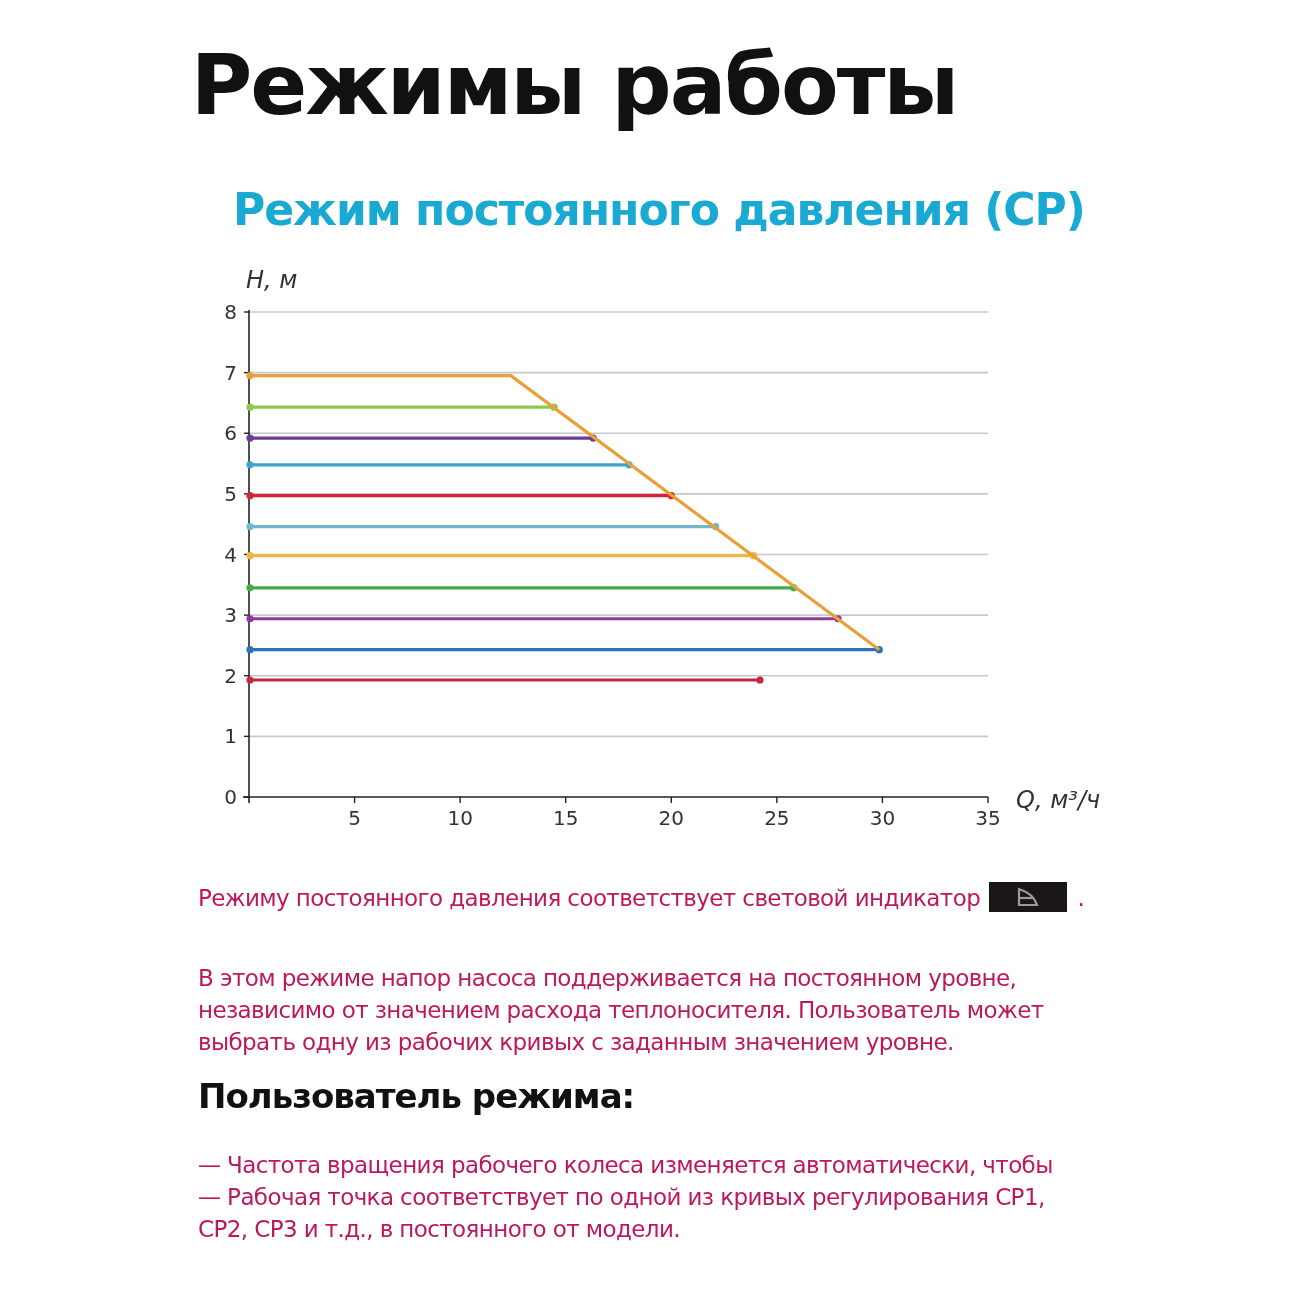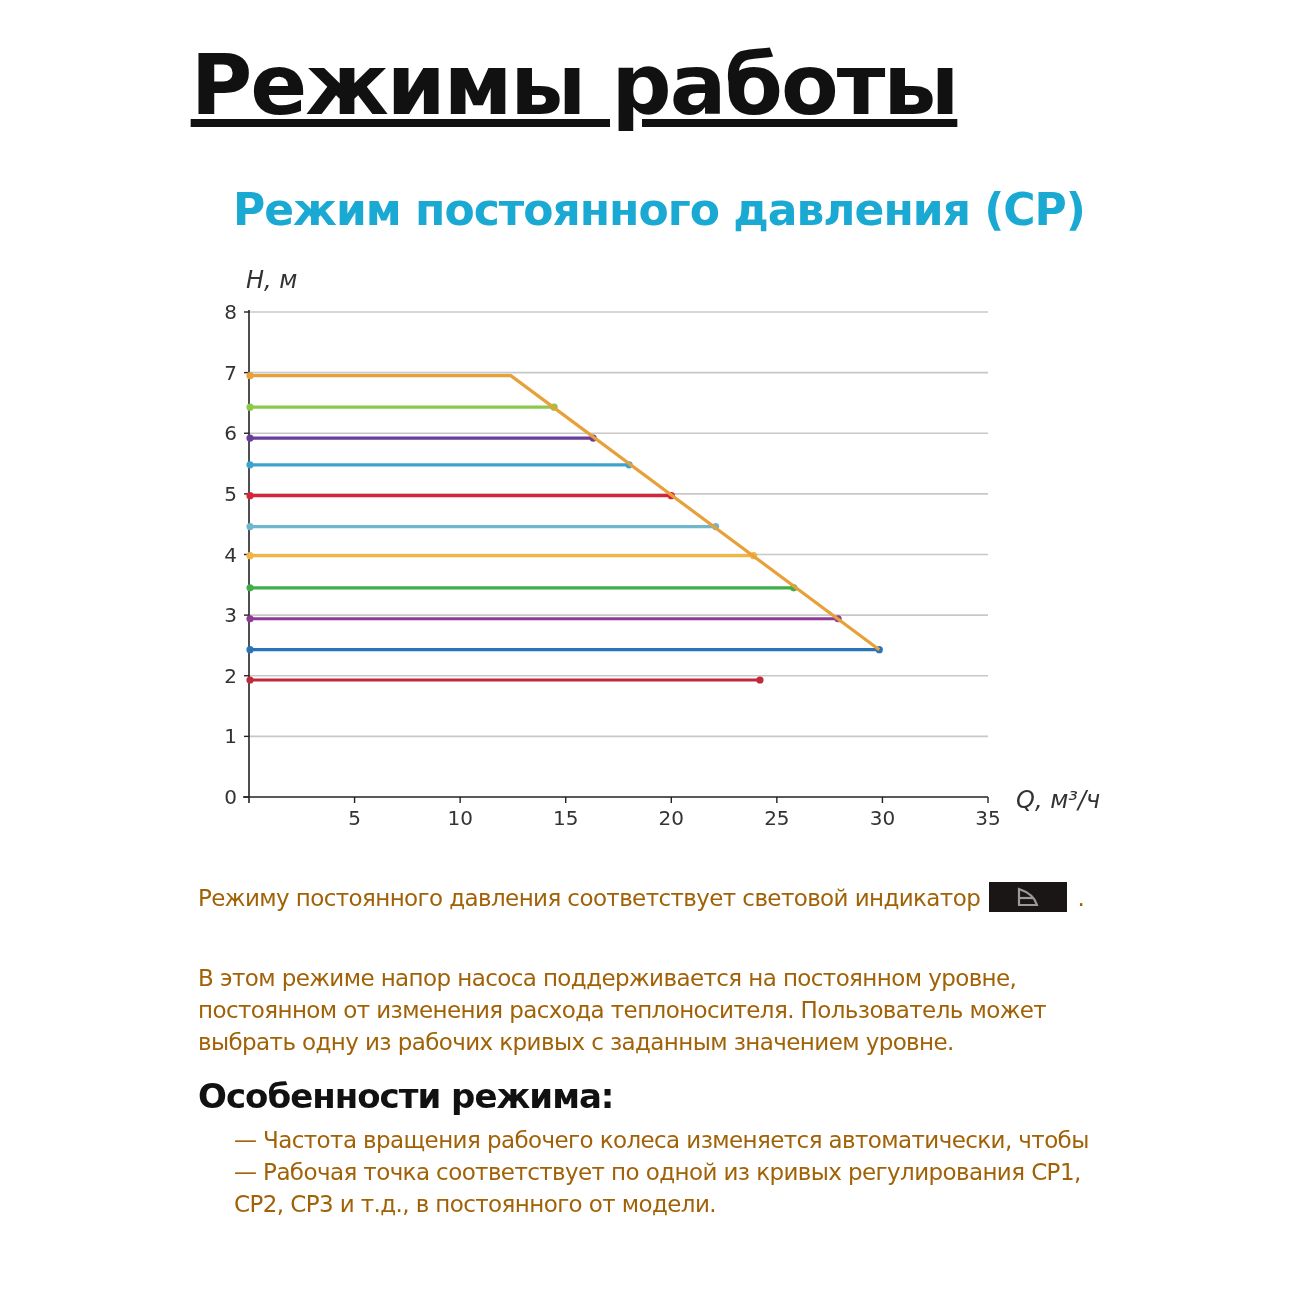--- a/index.html
+++ b/index.html
@@ -1,22 +1,22 @@
 <!DOCTYPE html>
 <html><head>
   <meta charset="utf-8">
   <style>
     html, body { margin:0; padding:0; background:#ffffff; }
     body { width:1300px; height:1300px; position:relative; overflow:hidden; font-family:"DejaVu Sans", sans-serif; color:#1a1a1a; }
-    .main-title { position:absolute; left:0; width:1148px; top:30px; text-align:center; font-family:"DejaVu Sans", sans-serif; font-weight:bold; font-size:84px; letter-spacing:-2px; color:#111; line-height:110px;text-decoration:underline; }
+    .main-title { position:absolute; left:0; width:1148px; top:30px; text-align:center; font-family:"DejaVu Sans", sans-serif; font-weight:bold; font-size:84px; letter-spacing:-2px; color:#111; line-height:110px; }
     .sub-title { position:absolute; left:0; width:1318px; top:180px; text-align:center; font-family:"DejaVu Sans", sans-serif; font-weight:bold; font-size:44px; letter-spacing:-1px; color:#1aa9d2; line-height:60px; }
     svg.chart { position:absolute; left:0; top:0; }
     .tick { font-family:"DejaVu Sans", sans-serif; font-size:20px; fill:#333; }
     .axis-label { font-family:"DejaVu Sans", sans-serif; font-style:italic; font-size:24px; fill:#333; }
-    .para { position:absolute; left:198px; width:920px; font-size:23px; line-height:32px; color:#a16207; font-family:"DejaVu Sans", sans-serif; letter-spacing:-0.6px; }
+    .para { position:absolute; left:198px; width:920px; font-size:23px; line-height:32px; color:#be185d; font-family:"DejaVu Sans", sans-serif; letter-spacing:-0.6px; }
     .indicator { display:inline-block; vertical-align:middle; width:78px; height:30px; background:#1b1616; position:relative; margin:0 4px 0 2px; top:-3px; }
     .indicator svg { position:absolute; left:27px; top:5px; }
     .h2 { position:absolute; left:198px; top:1076px; font-size:34px; font-weight:bold; color:#111; letter-spacing:-1px; font-family:"DejaVu Sans", sans-serif; }
   </style>
 </head>
 <body>
 
 <div class="main-title">Режимы работы</div>
 <div class="sub-title">Режим постоянного давления (CP)</div>
 
@@ -113,23 +113,23 @@
     <svg width="24" height="20" viewBox="0 0 24 20">
       <path d="M3 2 L3 18 L21 18 Q18 7 3 2 Z" fill="none" stroke="#9a9a9a" stroke-width="2.2"></path>
       <line x1="3" y1="11" x2="17" y2="11" stroke="#9a9a9a" stroke-width="2.2"></line>
     </svg>
   </span>
   <span>.</span>
 </div>
 
 <div class="para" style="top:948px;margin-top:14px;">
   <div>В этом режиме напор насоса поддерживается на постоянном уровне,</div>
-  <div>постоянном от изменения расхода теплоносителя. Пользователь может</div>
+  <div>независимо от значением расхода теплоносителя. Пользователь может</div>
   <div>выбрать одну из рабочих кривых с заданным значением уровне.</div>
 </div>
 
-<div class="h2">Особенности режима:</div>
+<div class="h2">Пользователь режима:</div>
 
-<div class="para" style="top:1124px;margin-left:36px;">
+<div class="para" style="top:1149px;">
   <div>— Частота вращения рабочего колеса изменяется автоматически, чтобы</div>
   <div>— Рабочая точка соответствует по одной из кривых регулирования CP1,</div>
   <div>CP2, CP3 и т.д., в постоянного от модели.</div>
 </div>
 
 </body></html>

